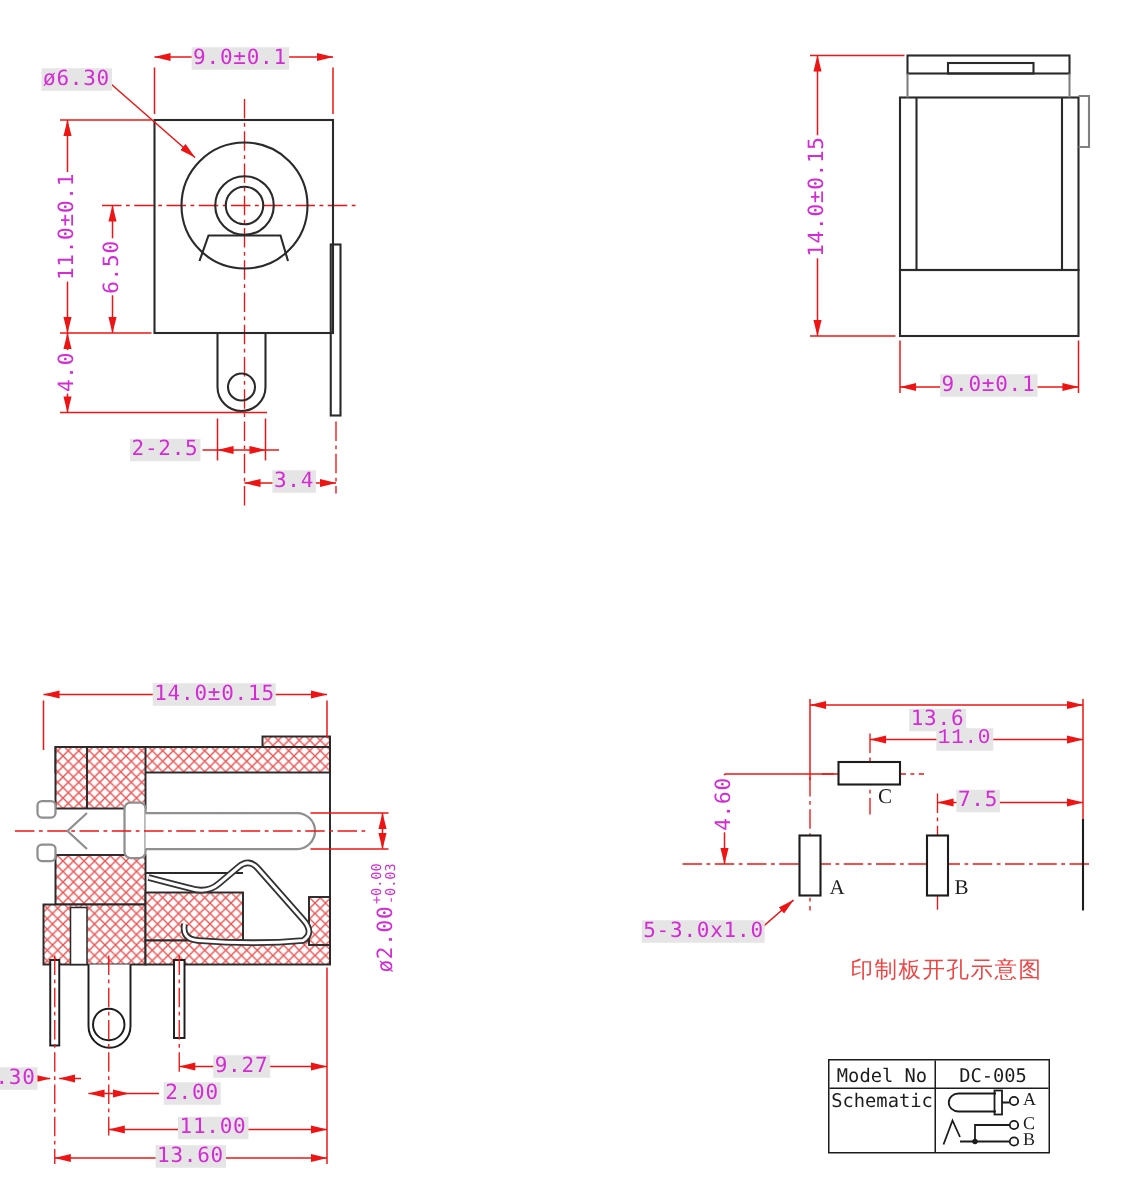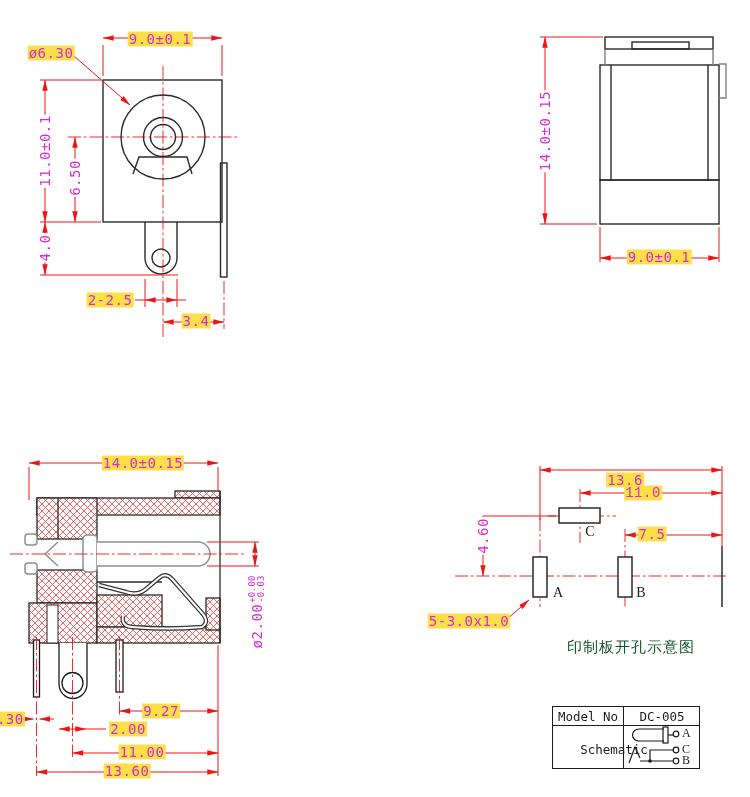--- a/index.html
+++ b/index.html
@@ -1,28 +1,28 @@
 <!DOCTYPE html>
 <html><head>
 <meta charset="utf-8">
 <style>
   html,body{margin:0;padding:0;background:#fff;}
   #stage{position:relative;width:750px;height:797px;background:#ffffff;overflow:hidden;
          font-family:"DejaVu Sans Mono", monospace;}
   #stage svg{position:absolute;left:0;top:0;}
-  .dt{position:absolute;transform:translate(-50%,-50%);color:#d42bd4;background:#fde047;
+  .dt{position:absolute;transform:translate(-50%,-50%);color:#d42bd4;background:#e5e5e5;
       font-size:14px;line-height:15px;letter-spacing:0.5px;white-space:nowrap;padding:0 1px;}
   .dtv{position:absolute;transform:translate(-50%,-50%) rotate(-90deg);color:#d42bd4;background:#fff;
       font-size:14px;line-height:15px;letter-spacing:0.5px;white-space:nowrap;padding:0 1px;}
   .dt-left{transform:translate(0,-50%);} 
   .tolwrap{display:inline-flex;align-items:center;}
   .tol{display:inline-flex;flex-direction:column;font-size:9px;line-height:9px;letter-spacing:0;margin-left:1px;}
   .blk{position:absolute;transform:translate(-50%,-50%);color:#1c1c1c;background:transparent;
        font-family:"Liberation Serif", serif;font-size:14px;white-space:nowrap;}
-  .caption{position:absolute;transform:translate(-50%,-50%);color:#14532d;font-family:Liberation Serif, serif;
+  .caption{position:absolute;transform:translate(-50%,-50%);color:#ef4444;font-family:Liberation Serif, serif;
        font-size:15px;letter-spacing:1px;white-space:nowrap;}
   .tbl{position:absolute;left:552px;top:706px;width:148px;height:63px;border:1.4px solid #1c1c1c;box-sizing:border-box;}
   .tbl .vdiv{position:absolute;left:70px;top:0;width:0;height:100%;border-left:1.3px solid #1c1c1c;}
   .tbl .hdiv{position:absolute;left:0;top:18px;width:100%;height:0;border-top:1.3px solid #1c1c1c;}
   .tbl .cell{position:absolute;display:flex;align-items:center;justify-content:center;
        color:#1c1c1c;font-size:12.5px;font-family:"DejaVu Sans Mono", monospace;}
   .term{position:absolute;color:#1c1c1c;font-family:"Liberation Serif", serif;font-size:12px;
        transform:translate(0,-50%);white-space:nowrap;}
 </style>
 </head>
@@ -236,21 +236,21 @@
 <span class="blk" style="left:558px;top:593px;transform:translate(-50%,-50%);">A</span>
 <span class="blk" style="left:641px;top:593px;transform:translate(-50%,-50%);">B</span>
 <span class="blk" style="left:590px;top:532px;transform:translate(-50%,-50%);">C</span>
 <span class="caption" style="left:631px;top:647px;">印制板开孔示意图</span>
 
 <div class="tbl">
   <div class="vdiv"></div>
   <div class="hdiv"></div>
   <div class="cell" style="left:0;top:0;width:70px;height:18px;">Model No</div>
   <div class="cell" style="left:70px;top:0;width:78px;height:18px;">DC-005</div>
-  <div class="cell" style="left:0;top:18px;width:70px;height:48px;margin-left:26px;">Schematic</div>
+  <div class="cell" style="left:0;top:2px;width:70px;height:48px;">Schematic</div>
 </div>
 
 <svg width="76" height="46" style="position:absolute;left:623px;top:725px;">
   <g stroke="#1c1c1c" stroke-width="1.2" fill="none">
     <path d="M16,4 L41,4 M16,16 L41,16 M16,16 A6.5,6 0 0 1 16,4"></path>
     <rect x="40" y="2" width="5" height="16"></rect>
     <line x1="45" y1="10" x2="50" y2="10"></line>
     <circle cx="53" cy="9" r="2.8"></circle>
     <circle cx="53" cy="25" r="2.8"></circle>
     <circle cx="53" cy="36" r="2.8"></circle>

